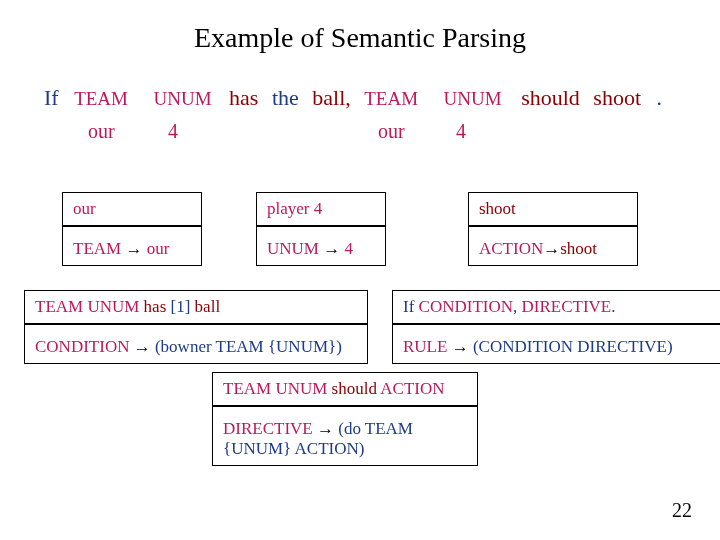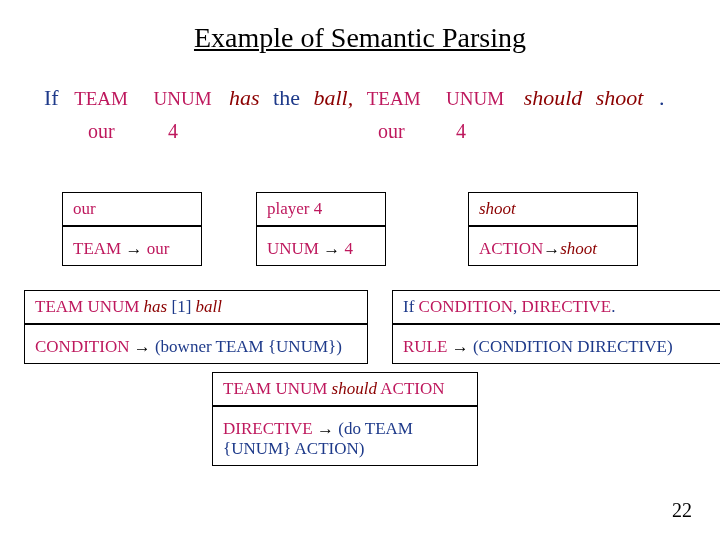--- a/index.html
+++ b/index.html
@@ -7,33 +7,32 @@
     background: #fff;
     font-family: "Times New Roman", Times, serif;
     width: 720px;
     height: 540px;
     position: relative;
   }
   .title {
     font-size: 28px;
     text-align: center;
     padding-top: 22px;
-    text-decoration: underline;
   }
   .sentence {
     position: absolute;
     top: 85px;
     left: 44px;
     font-size: 22px;
     white-space: nowrap;
   }
   .sentence .tok { display: inline-block; }
   .navy { color: #1e3a8a; }
   .green { color: #be185d; }
-  .brickred { color: #8b0000; font-style: italic; }
+  .brickred { color: #8b0000; }
   .sm { font-size: 19px; }
   .line1-vals {
     position: absolute;
     top: 120px;
     font-size: 20px;
   }
   .box {
     position: absolute;
     border: 1.5px solid #000;
     background: #fff;

